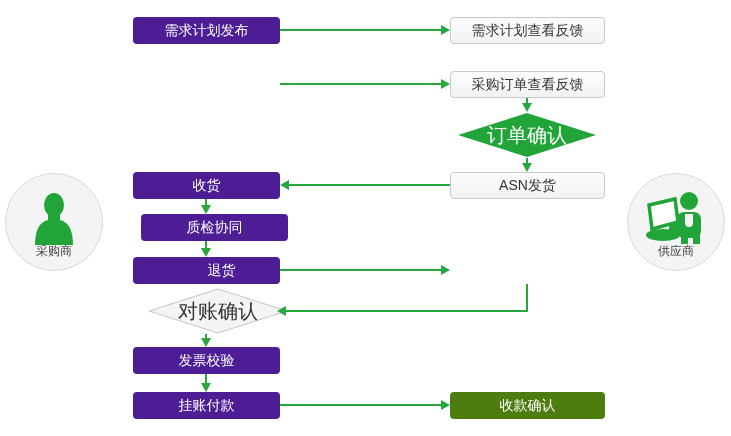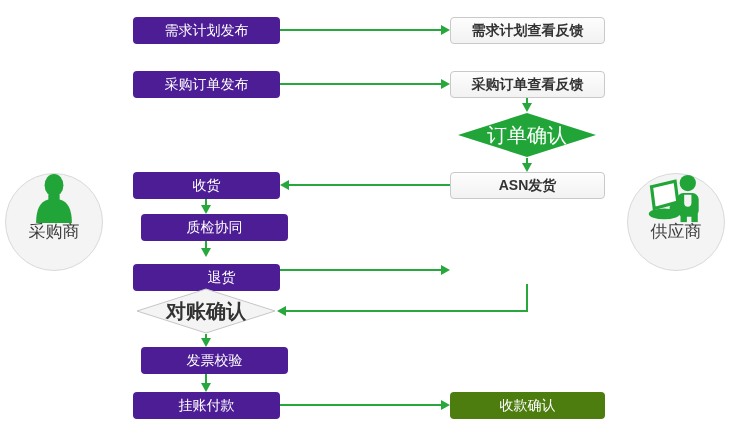--- a/index.html
+++ b/index.html
@@ -9,60 +9,60 @@
   }
   
   .node {
     position:absolute; height:27px; box-sizing:border-box;
     display:flex; align-items:center; justify-content:center;
     font-size:14px; border-radius:4px; white-space:nowrap;
   }
   .col-left  { left:133px; width:147px; }
   .col-right { left:450px; width:155px; }
   .green { background:#4c1d95; color:#ffffff; }
-  .gray  { background:linear-gradient(#fdfdfd,#f2f2f2); border:1px solid #c9c9c9; color:#333333;font-weight:bold; }
+  .gray  { background:linear-gradient(#fdfdfd,#f2f2f2); border:1px solid #c9c9c9; color:#333333; }
   .red   { background:#4d7c0f; color:#ffffff; }
 
   #n-demand-pub,#n-demand-fb { top:17px; }
   #n-po-pub,#n-po-fb         { top:71px; }
   #n-receive,#n-asn          { top:172px;text-align:right; }
   #n-quality                 { top:214px;margin-left:8px; }
-  #n-return,#n-create-st     { top:264px;padding-left:30px; }
-  #n-invoice                 { top:347px;margin-left:8px; }
+  #n-return,#n-create-st     { top:257px;padding-left:30px; }
+  #n-invoice                 { top:347px; }
   #n-payment,#n-pay-confirm  { top:392px; }
 
   
   .diamond { position:absolute; width:140px; height:46px; }
   .diamond svg { position:absolute; left:0; top:0; }
   .diamond .dlabel {
     position:absolute; left:0; top:0; width:100%; height:100%;
     display:flex; align-items:center; justify-content:center; font-size:20px;
   }
   #d-order     { left:457px; top:112px; }
   #d-order .dlabel { color:#ffffff; }
-  #d-statement { left:136px; top:288px;font-weight:bold; }
+  #d-statement { left:148px; top:288px; }
   #d-statement .dlabel { color:#333333; }
 
   
   .hline { position:absolute; height:2px; background:#27a73c; }
   .vline { position:absolute; width:2px; background:#27a73c; }
   .ah { position:absolute; width:0; height:0; }
   .ah-r { border-left:9px solid #27a73c; border-top:5px solid transparent; border-bottom:5px solid transparent; }
   .ah-l { border-right:9px solid #27a73c; border-top:5px solid transparent; border-bottom:5px solid transparent; }
   .ah-d { border-top:9px solid #27a73c; border-left:5px solid transparent; border-right:5px solid transparent; }
 
   
   .actor {
     position:absolute; top:173px; width:98px; height:98px; border-radius:50%;
     background:#f4f4f4; border:1px solid #d9d9d9; box-sizing:border-box;
     display:flex; flex-direction:column; align-items:center; justify-content:flex-end;
   }
   .actor-left  { left:5px; }
   .actor-right { left:627px; }
-  .actor-label { font-size:17px; color:#3d3d3d; margin-bottom:30px; line-height:1; }
+  .actor-label { font-size:12px; color:#3d3d3d; margin-bottom:13px; line-height:1; }
   .actor svg { display:block; }
 </style>
 </head>
 <body>
 
 <div class="canvas">
 
   <div class="actor actor-left">
     <svg width="46" height="52" viewBox="0 0 46 52" aria-hidden="true">
       <ellipse cx="23" cy="12" rx="10" ry="12" fill="#21a538"></ellipse>
@@ -79,21 +79,20 @@
       <rect x="32" y="21" width="24" height="26" rx="7" fill="#21a538"></rect>
       <rect x="24" y="33" width="14" height="10" rx="4" fill="#21a538"></rect>
       <path d="M40,23 v9 a4,4 0 0 0 8,0 v-9 z" fill="#f4f4f4"></path>
       <rect x="36" y="44" width="7" height="9" fill="#21a538"></rect>
       <rect x="48" y="44" width="7" height="9" fill="#21a538"></rect>
     </svg>
     <div class="actor-label">供应商</div>
   </div>
 
   <div class="node green col-left" id="n-demand-pub">需求计划发布</div>
-  <div class="node green col-left" id="n-po-pub">采购订单发布</div>
   <div class="node green col-left" id="n-receive">收货</div>
   <div class="node green col-left" id="n-quality">质检协同</div>
   <div class="node green col-left" id="n-return">退货</div>
   <div class="node green col-left" id="n-invoice">发票校验</div>
   <div class="node green col-left" id="n-payment">挂账付款</div>
 
   <div class="node gray col-right" id="n-demand-fb">需求计划查看反馈</div>
   <div class="node gray col-right" id="n-po-fb">采购订单查看反馈</div>
   <div class="node gray col-right" id="n-asn">ASN发货</div>
   <div class="node red col-right" id="n-pay-confirm">收款确认</div>

